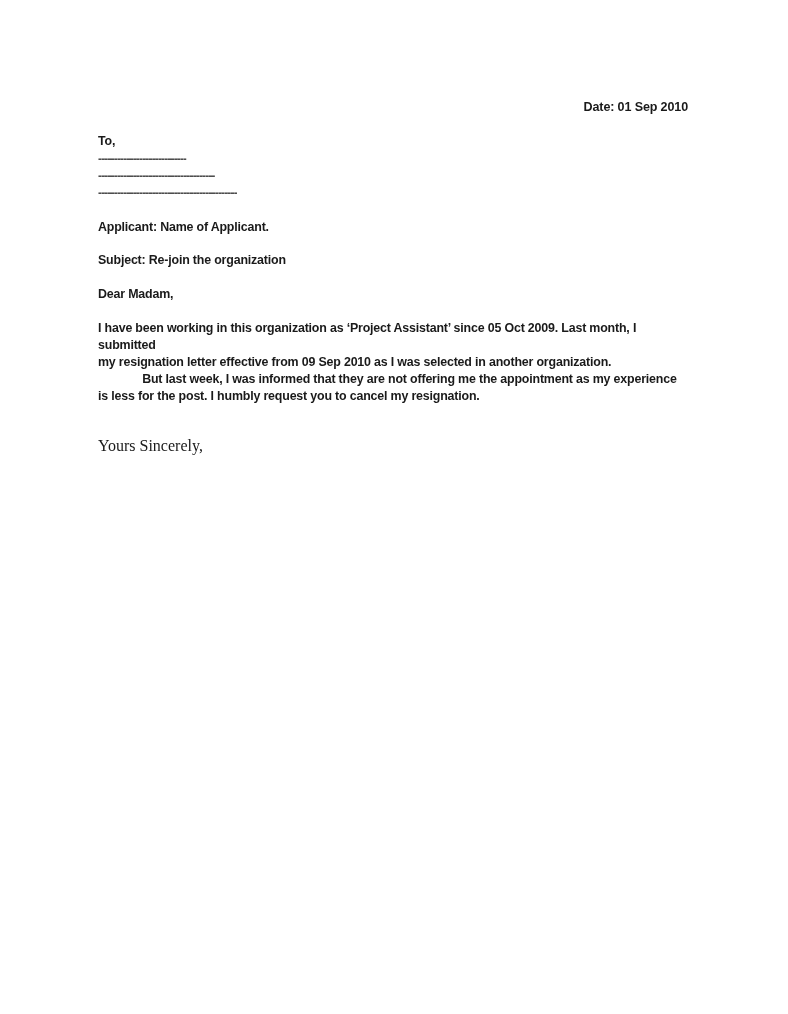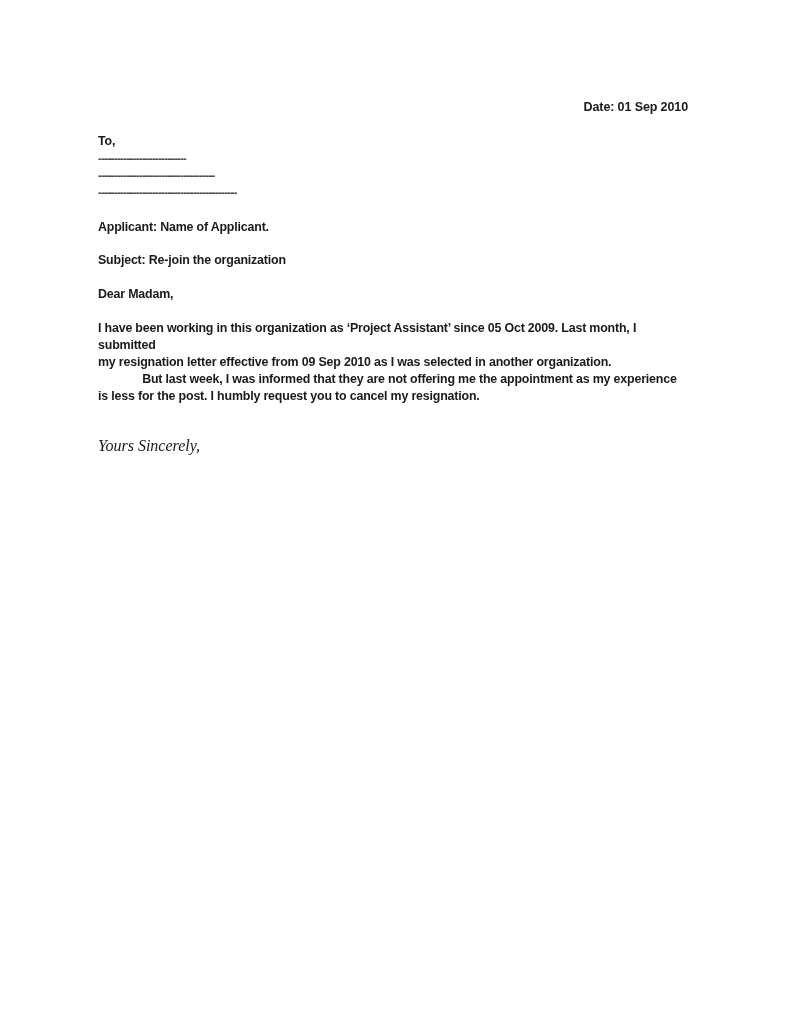--- a/index.html
+++ b/index.html
@@ -116,21 +116,20 @@
   
   .closing-line {
     position: absolute;
     left: 98px;
     top: 437px;
     font-family: "Liberation Serif", "DejaVu Serif", serif;
     font-size: 16px;
     font-weight: 400;
     color: #1a1a1a;
     white-space: nowrap;
-    font-style: italic;
   }
 </style>
 </head>
 <body>
 
 <div class="page">
 
   <div class="date-line">Date: 01 Sep 2010</div>
 
   <div class="sans to-line">To,</div>

